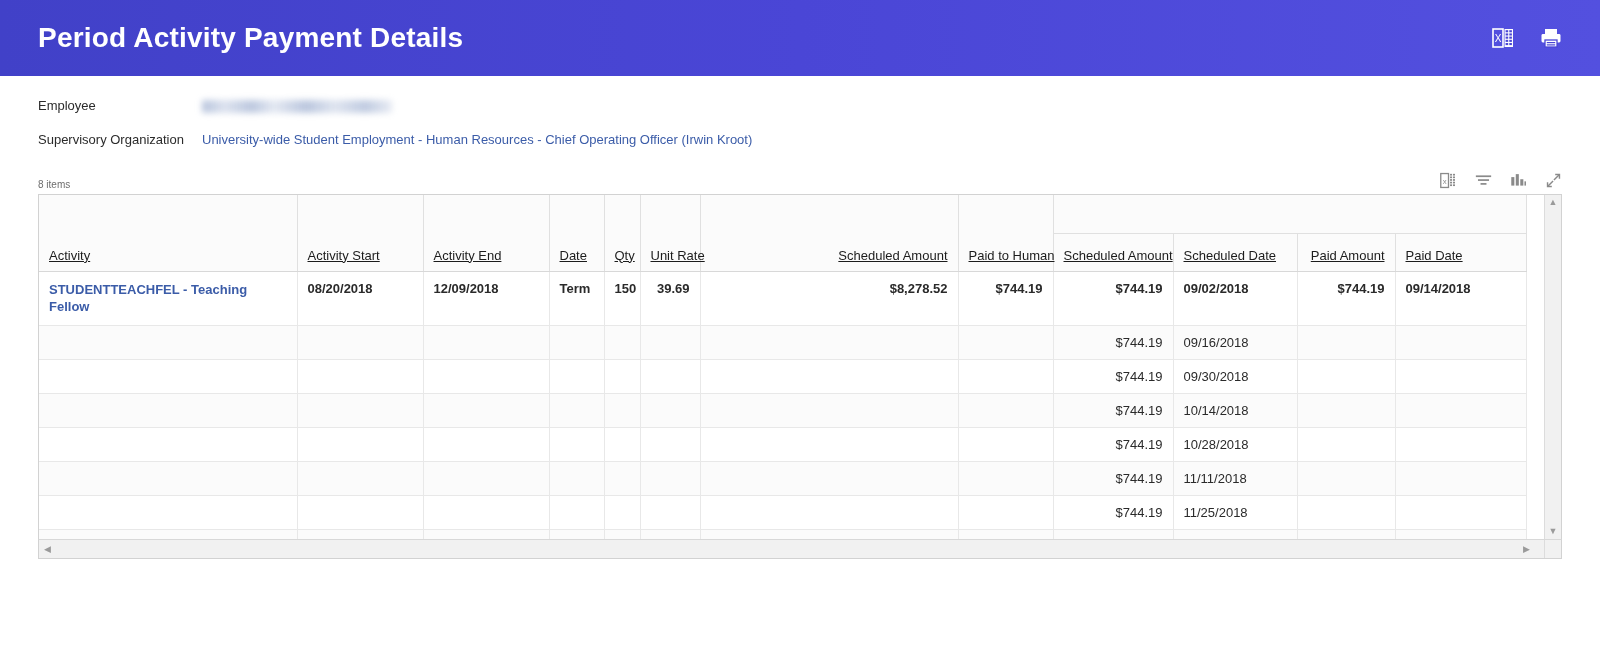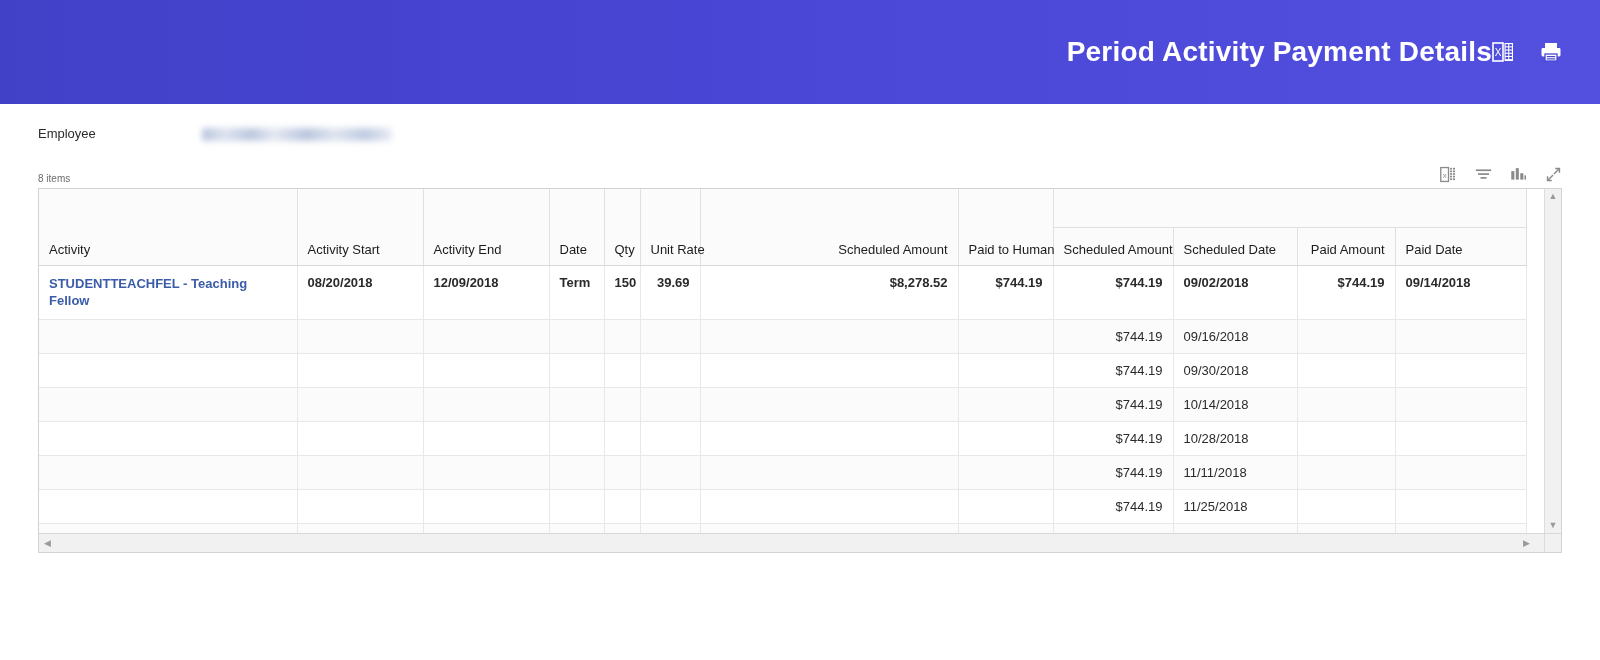--- a/index.html
+++ b/index.html
@@ -7,26 +7,25 @@
     margin: 0; padding: 0;
     width: 1600px; height: 660px;
     background: #ffffff;
     font-family: "Liberation Sans", sans-serif;
     overflow: hidden;
   }
 
   
   .banner {
     position: relative;
-    height: 104px;
+    height: 76px;
     background: linear-gradient(90deg, #4141c8 0%, #4a46d6 50%, #5350df 100%);
     display: flex;
     align-items: center;
     padding: 0 24px 0 38px;
-    text-align: right;
   }
   .banner-title {
     color: #ffffff;
     font-size: 28px;
     font-weight: bold;
     letter-spacing: 0.2px;
     flex: 1 1 auto;
     white-space: nowrap;
   }
   .banner-actions {
@@ -109,20 +108,21 @@
     background: #fbfbfb;
     border-right: 1px solid #e0e0e0;
     border-bottom: 1px solid #d8d8d8;
     font-weight: normal;
     color: #1c1c1c;
     padding: 8px 10px;
     vertical-align: bottom;
     text-align: left;
     font-size: 13px;
     white-space: nowrap;
+    text-decoration: underline;
   }
   thead th.grp {
     border-bottom: 1px solid #e0e0e0;
     height: 38px;
     padding: 0;
   }
   thead th.tall { height: 76px; }
   th.num, td.num { text-align: right; }
   tbody td {
     border-right: 1px solid #e8e8e8;
@@ -196,20 +196,24 @@
 
 <div class="info">
 
   <div class="info-row">
     <div class="info-label">Employee</div>
     <div>
       <span class="redacted w-emp"></span>
     </div>
   </div>
 
+  <div class="info-row">
+    <div class="info-label">Supervisory Organization</div>
+    <a class="info-link" href="#">University-wide Student Employment - Human Resources - Chief Operating Officer (Irwin Kroot)</a>
+  </div>
 
 
 </div>
 
 <div class="grid-wrap">
 
   <div class="grid-top">
     <div class="items-count">8 items</div>
     <div class="grid-tools">
       <span class="ico">

